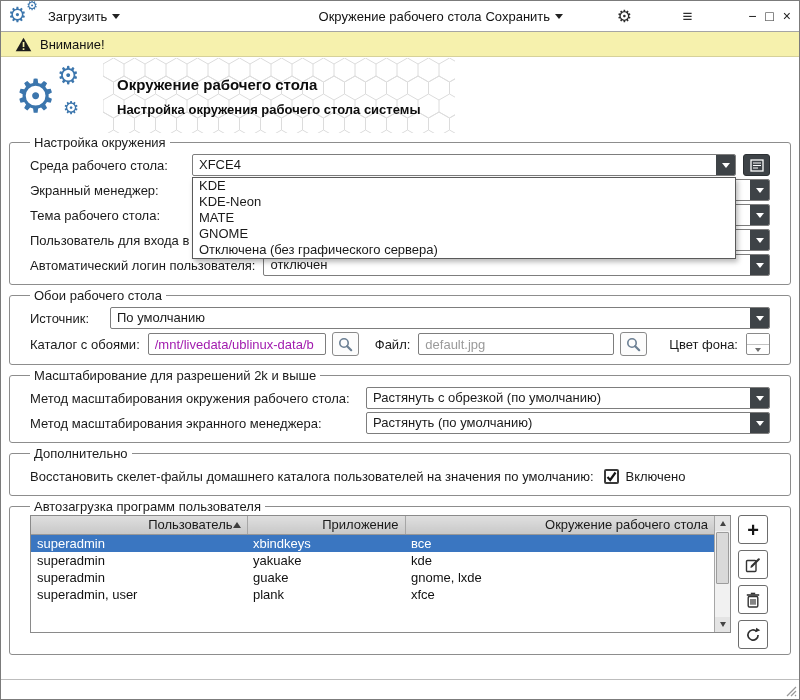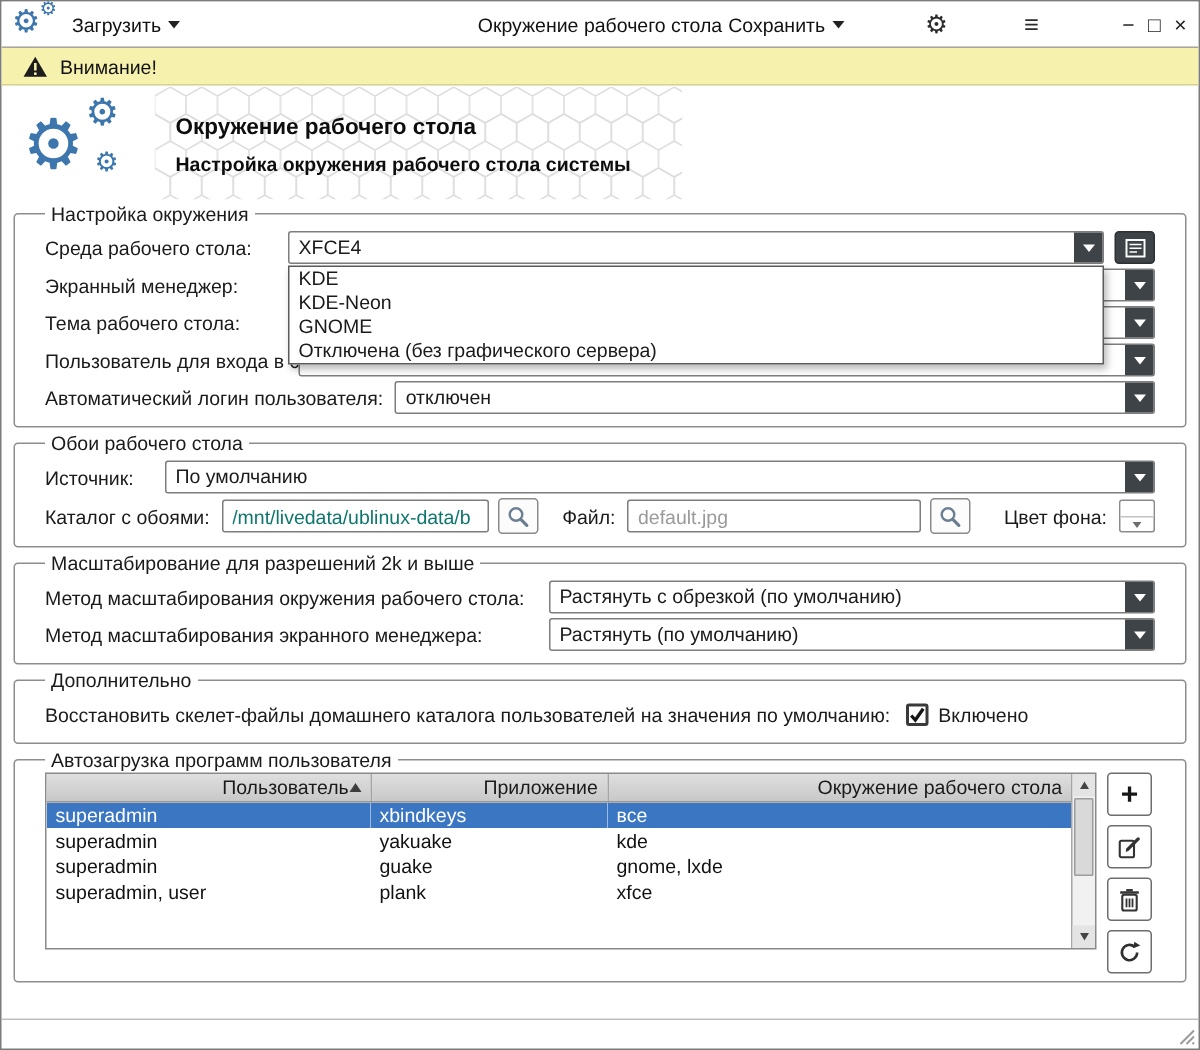--- a/index.html
+++ b/index.html
@@ -53,21 +53,21 @@
   .combo .arr { width:19px; background:#3e4347; border-radius:0 1px 1px 0; display:flex; align-items:center; justify-content:center; }
   .tri-down-w { width:0; height:0; border-left:4px solid transparent; border-right:4px solid transparent; border-top:5px solid #fff; }
 
   .darkbtn { width:27px; height:22px; margin-left:7px; background:#3e4347; border:1px solid #2d3134; border-radius:3px;
              display:flex; align-items:center; justify-content:center; padding:0; }
 
   .dropdown { position:absolute; top:23px; left:162px; right:34px; background:#fff; border:1px solid #5a5a5a;
               z-index:20; box-shadow:2px 3px 5px rgba(0,0,0,.28); }
   .dd-item { height:16px; line-height:16px; padding:0 6px; font-size:13px; white-space:nowrap; overflow:hidden; }
 
-  .input { height:22px; border:1px solid #7d7d7d; border-radius:2px; padding:0 6px; font:13px "Liberation Sans",sans-serif; color:#0f766e; background:#fff; }
+  .input { height:22px; border:1px solid #7d7d7d; border-radius:2px; padding:0 6px; font:13px "Liberation Sans",sans-serif; color:#a21caf; background:#fff; }
   .input::placeholder { color:#9a9a9a; }
   .iconbtn { width:27px; height:24px; border:1px solid #8a8a8a; border-radius:3px; background:#fcfcfc;
              display:flex; align-items:center; justify-content:center; padding:0; margin-left:6px; }
   .colorbtn { width:24px; height:22px; border:1px solid #8a8a8a; border-radius:2px; background:#fff;
               display:flex; flex-direction:column; padding:0; overflow:hidden; margin-left:8px; }
   .colorbtn .swatch { flex:1; background:#fff; border-bottom:1px solid #c2c2c2; }
   .colorbtn .carr { height:9px; display:flex; align-items:center; justify-content:center; }
   .tri-down-g { width:0; height:0; border-left:3.5px solid transparent; border-right:3.5px solid transparent; border-top:4px solid #6e6e6e; }
 
   .cb { width:15px; height:15px; border:2px solid #3a3a3a; background:#fff; display:inline-flex;
@@ -180,20 +180,21 @@
         <svg width="14" height="13" viewBox="0 0 14 13">
           <rect x="1" y="1" width="12" height="11" fill="none" stroke="#fff" stroke-width="1.3"></rect>
           <line x1="3" y1="4" x2="11" y2="4" stroke="#fff" stroke-width="1"></line>
           <line x1="3" y1="6.5" x2="11" y2="6.5" stroke="#fff" stroke-width="1"></line>
           <line x1="3" y1="9" x2="8" y2="9" stroke="#fff" stroke-width="1"></line>
         </svg>
       </button>
       <div class="dropdown">
         <div class="dd-item">KDE</div>
         <div class="dd-item">KDE-Neon</div>
+        <div class="dd-item">MATE</div>
         <div class="dd-item">GNOME</div>
         <div class="dd-item">Отключена (без графического сервера)</div>
       </div>
     </div>
 
     <div class="frow">
       <span class="lbl" style="width:154px;">Экранный менеджер:</span>
       <div class="combo">
         <span class="val"></span>
         <span class="arr">

